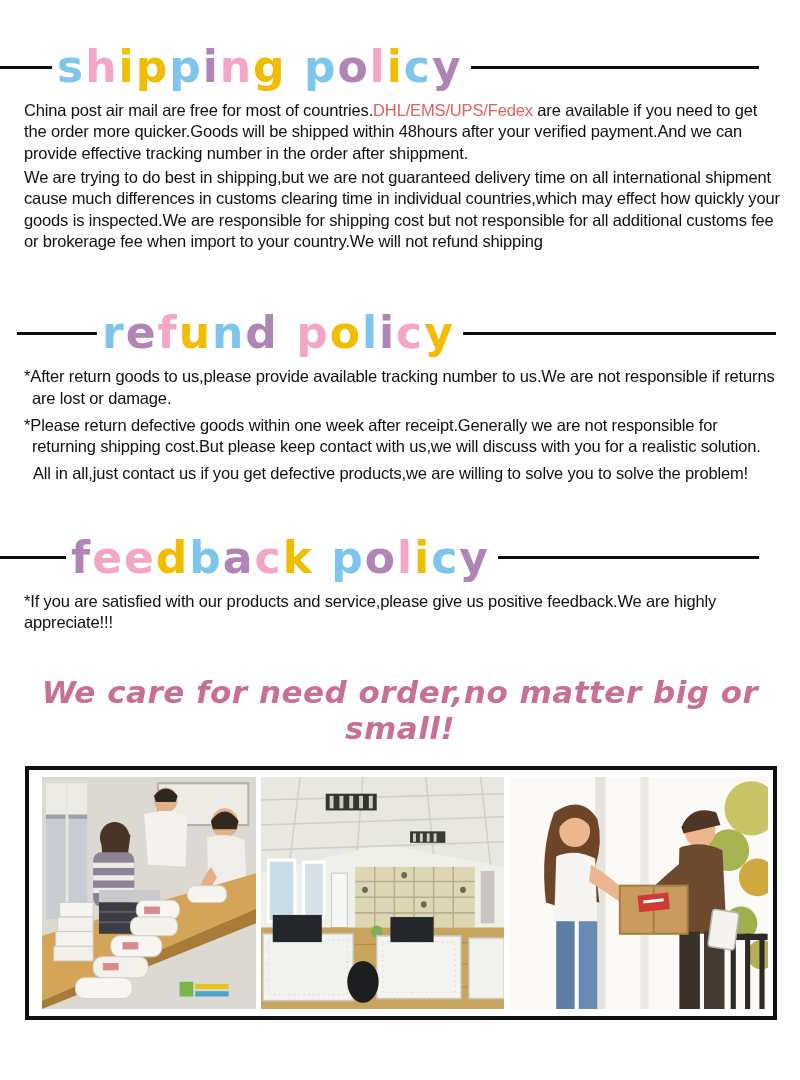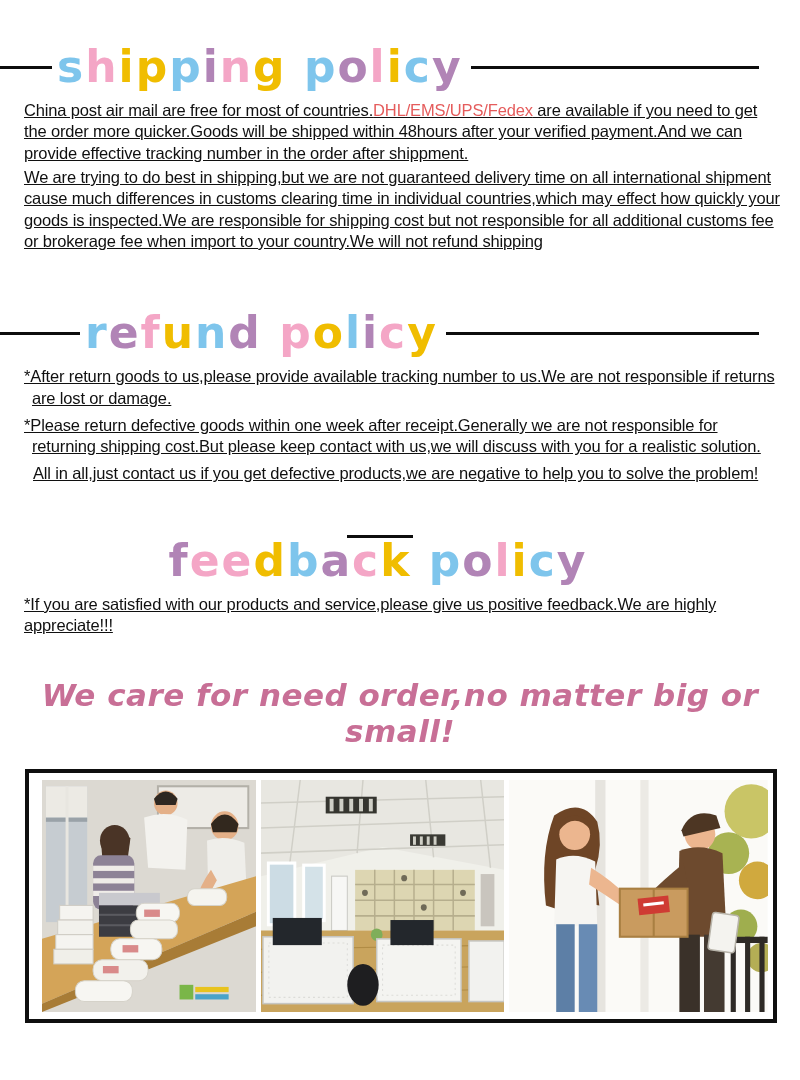--- a/index.html
+++ b/index.html
@@ -11,32 +11,32 @@
   
   .heading-row{display:flex;align-items:center;width:759px;}
   .rule{height:3px;background:#0d0d0d;}
   .rule.right{flex:1;}
   .bubble{
     font-family:"DejaVu Sans",sans-serif;
     font-weight:bold;font-size:44px;line-height:1.05;
     letter-spacing:2px;margin:0 8px 0 5px;white-space:nowrap;
   }
   .heading-shipping{margin-top:44px;}
-  .heading-refund{margin-top:58px;}
-  .heading-feedback{margin-top:50px;flex-direction:column;}
+  .heading-refund{margin-top:58px;padding-left:17px;}
+  .heading-feedback{margin-top:50px;}
   .heading-shipping .rule.left{width:52px;}
   .heading-refund .rule.left{width:80px;}
   .heading-feedback .rule.left{width:66px;}
   
   .text-block{
     width:758px;margin:10px 18px 0 24px;
     font-size:16.5px;line-height:1.29;letter-spacing:-0.15px;
     font-weight:normal;color:#101010;
   }
-  .text-block p{margin:0 0 3px 0;text-decoration:underline;}
+  .text-block p{margin:0 0 3px 0;}
   .hang{padding-left:8px;text-indent:-8px;}
   .indent{padding-left:9px;}
   .gap-sm{margin-top:6px !important;}
   
   .slogan{
     margin-top:40px;text-align:center;
     font-family:"DejaVu Sans",sans-serif;
     font-size:31px;font-weight:bold;font-style:italic;
     letter-spacing:0.5px;
   }
@@ -69,21 +69,21 @@
 
   <div class="heading-row heading-refund">
     <div class="rule left"></div>
     <h1 class="bubble"><span style="color: rgb(126, 197, 236);">r</span><span style="color: rgb(177, 132, 182);">e</span><span style="color: rgb(244, 166, 198);">f</span><span style="color: rgb(240, 189, 0);">u</span><span style="color: rgb(126, 197, 236);">n</span><span style="color: rgb(177, 132, 182);">d</span><span> </span><span style="color: rgb(244, 166, 198);">p</span><span style="color: rgb(240, 189, 0);">o</span><span style="color: rgb(126, 197, 236);">l</span><span style="color: rgb(177, 132, 182);">i</span><span style="color: rgb(244, 166, 198);">c</span><span style="color: rgb(240, 189, 0);">y</span></h1>
     <div class="rule right"></div>
   </div>
 
   <div class="text-block">
     <p class="hang gap-sm">*After return goods to us,please provide available tracking number to us.We are not responsible if returns are lost or damage.</p>
     <p class="hang gap-sm">*Please return defective goods within one week after receipt.Generally we are not responsible for returning shipping cost.But please keep contact with us,we will discuss with you for a realistic solution.</p>
-    <p class="indent gap-sm">All in all,just contact us if you get defective products,we are negative to help you to solve the problem!</p>
+    <p class="indent gap-sm">All in all,just contact us if you get defective products,we are willing to solve you to solve the problem!</p>
   </div>
 
   <div class="heading-row heading-feedback">
     <div class="rule left"></div>
     <h1 class="bubble"><span style="color: rgb(177, 132, 182);">f</span><span style="color: rgb(244, 166, 198);">e</span><span style="color: rgb(244, 166, 198);">e</span><span style="color: rgb(240, 189, 0);">d</span><span style="color: rgb(126, 197, 236);">b</span><span style="color: rgb(177, 132, 182);">a</span><span style="color: rgb(244, 166, 198);">c</span><span style="color: rgb(240, 189, 0);">k</span><span> </span><span style="color: rgb(126, 197, 236);">p</span><span style="color: rgb(177, 132, 182);">o</span><span style="color: rgb(244, 166, 198);">l</span><span style="color: rgb(240, 189, 0);">i</span><span style="color: rgb(126, 197, 236);">c</span><span style="color: rgb(177, 132, 182);">y</span></h1>
     <div class="rule right"></div>
   </div>
 
   <div class="text-block">
     <p>*If you are satisfied with our products and service,please give us positive feedback.We are highly appreciate!!!</p>

